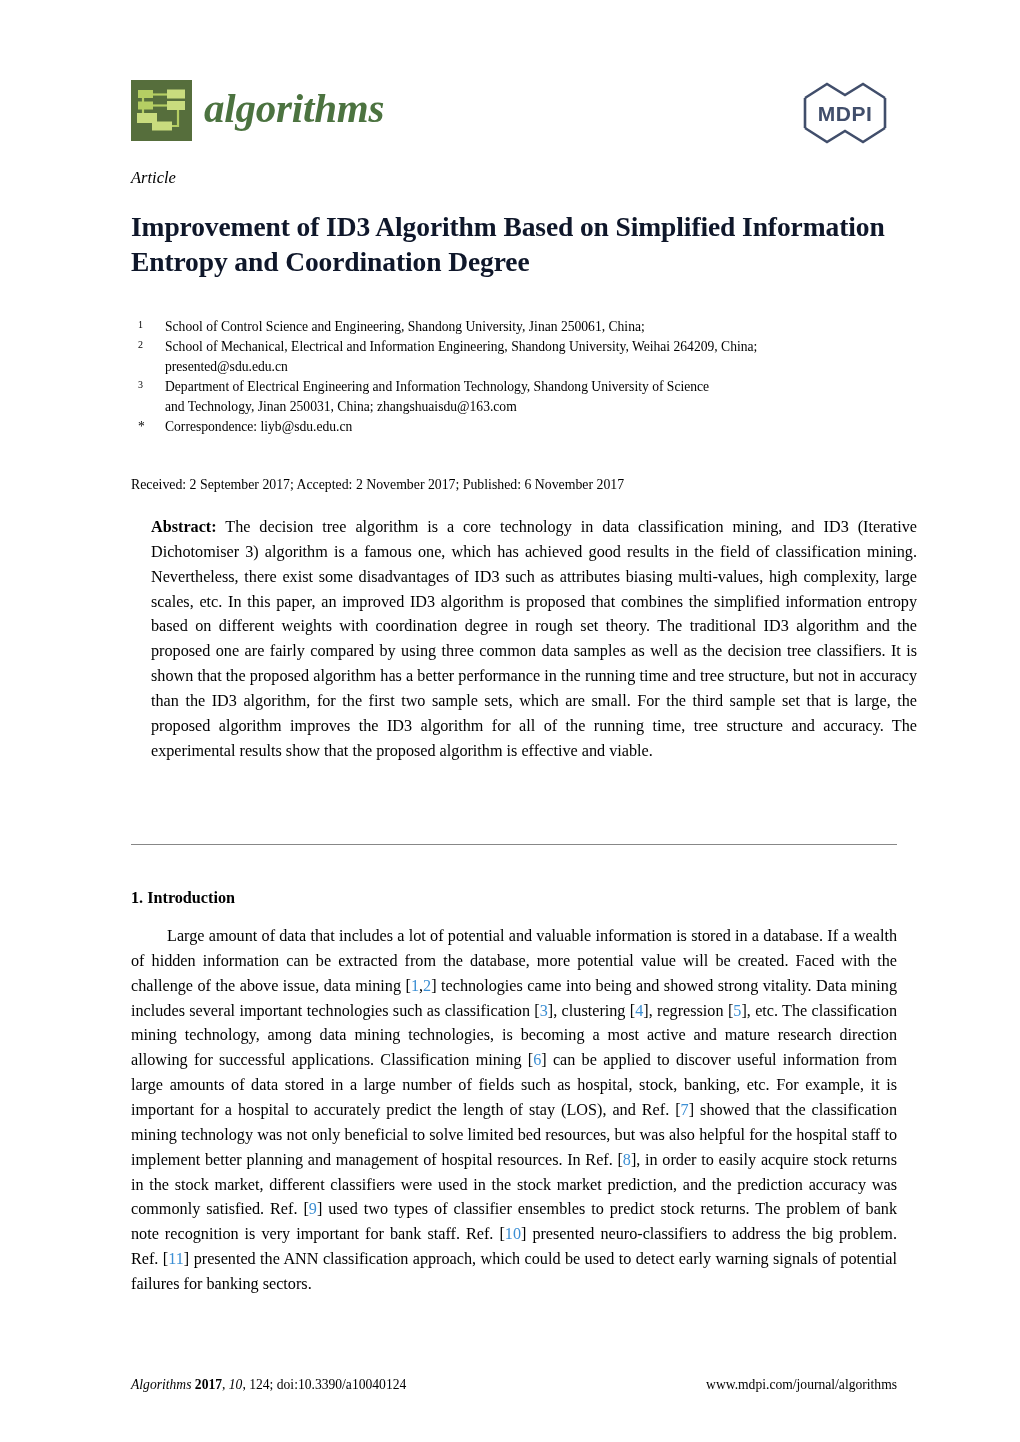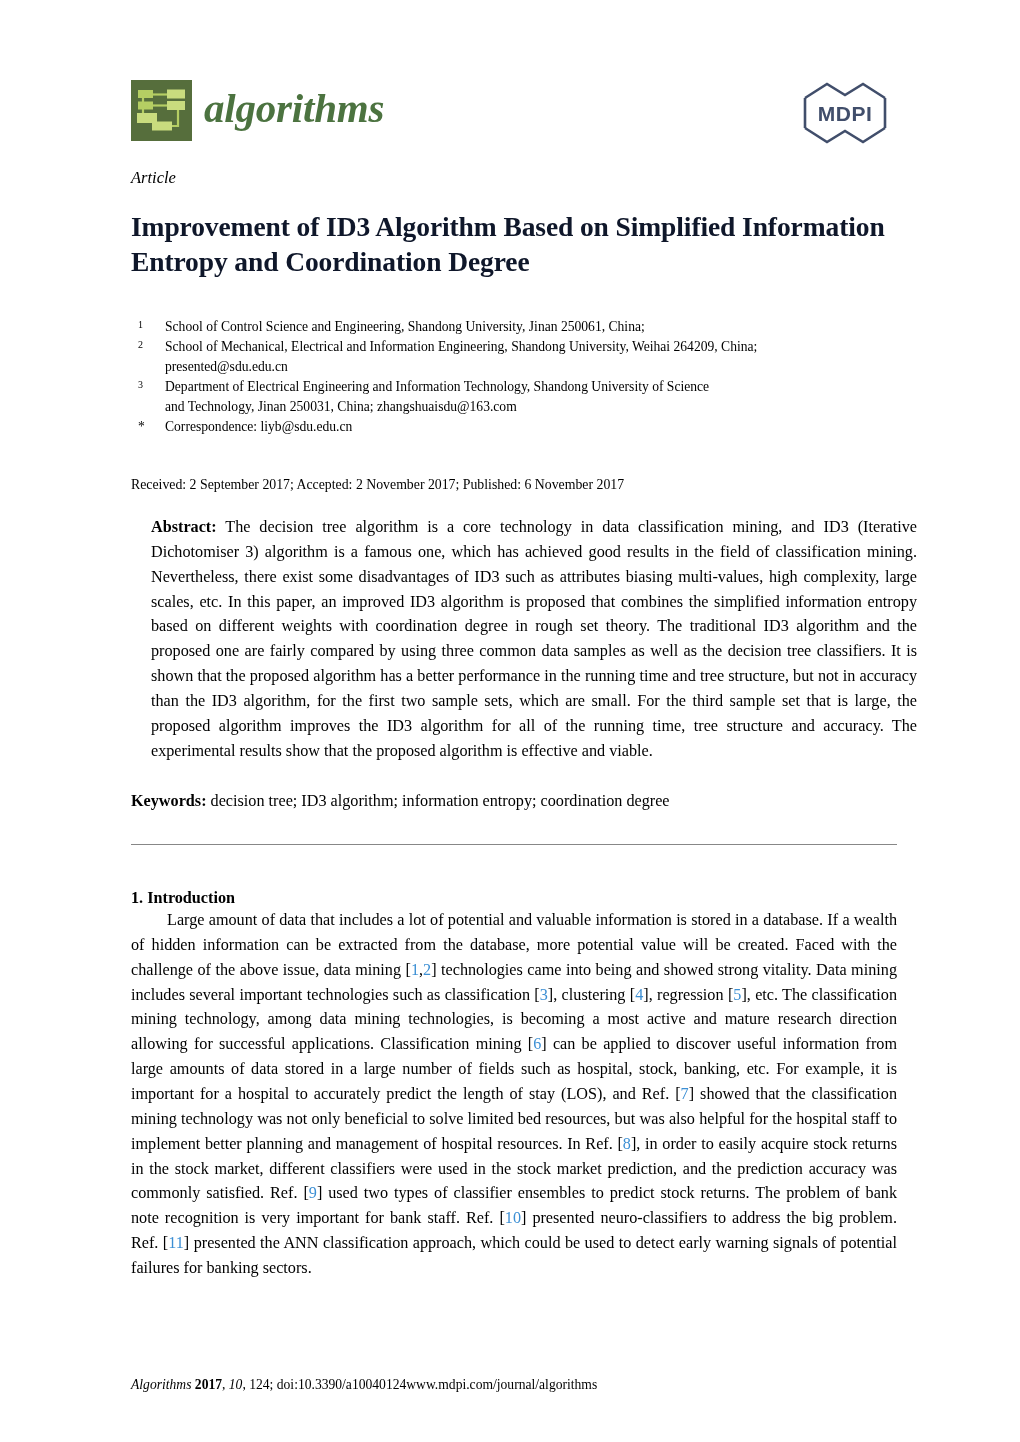--- a/index.html
+++ b/index.html
@@ -181,32 +181,33 @@
     position: absolute;
     left: 131px;
     top: 908px;
     width: 766px;
     font-size: 16.2px;
     line-height: 1.535;
     text-align: justify;
     text-justify: inter-word;
   }
   .body-text p { margin: 0; }
-  .body-text p.indent { text-indent: 36px; }
+  .body-text p.indent { text-indent: 36px; margin-top: 16px; }
   .cite { color: #3C8FD4; }
 
   
   .footer {
     position: absolute;
     left: 131px;
     top: 1353px;
     width: 766px;
     font-size: 13.6px;
     line-height: 1.2;
     display: flex;
+    justify-content: space-between;
     align-items: baseline;
   }
   .footer-left i { font-style: italic; }
   .footer-left b { font-weight: bold; }
   .footer-right { text-align: right; margin-top: 24px; }
 </style>
 </head>
 <body>
 
 <div class="page">
@@ -280,23 +281,20 @@
         <div class="aff-text">Correspondence: liyb@sdu.edu.cn</div>
       </div>
     </div>
 
   <div class="pubdates">Received: 2 September 2017; Accepted: 2 November 2017; Published: 6 November 2017</div>
 
   <div class="abstract">
     <b>Abstract:</b><span> </span><span>The decision tree algorithm is a core technology in data classification mining, and ID3 (Iterative Dichotomiser 3) algorithm is a famous one, which has achieved good results in the field of classification mining. Nevertheless, there exist some disadvantages of ID3 such as attributes biasing multi-values, high complexity, large scales, etc. In this paper, an improved ID3 algorithm is proposed that combines the simplified information entropy based on different weights with coordination degree in rough set theory. The traditional ID3 algorithm and the proposed one are fairly compared by using three common data samples as well as the decision tree classifiers. It is shown that the proposed algorithm has a better performance in the running time and tree structure, but not in accuracy than the ID3 algorithm, for the first two sample sets, which are small. For the third sample set that is large, the proposed algorithm improves the ID3 algorithm for all of the running time, tree structure and accuracy. The experimental results show that the proposed algorithm is effective and viable.</span>
   </div>
 
-  <div class="keywords">
-    <b>Keywords:</b><span> </span><span>decision tree; ID3 algorithm; information entropy; coordination degree</span>
-  </div>
 
   <hr class="rule">
 
   <h2 class="section-heading">1. Introduction</h2>
 
   <div class="body-text">
     <p class="indent">Large amount of data that includes a lot of potential and valuable information is stored in a database. If a wealth of hidden information can be extracted from the database, more potential value will be created. Faced with the challenge of the above issue, data mining [<span class="cite">1</span>,<span class="cite">2</span>] technologies came into being and showed strong vitality. Data mining includes several important technologies such as classification [<span class="cite">3</span>], clustering [<span class="cite">4</span>], regression [<span class="cite">5</span>], etc. The classification mining technology, among data mining technologies, is becoming a most active and mature research direction allowing for successful applications. Classification mining [<span class="cite">6</span>] can be applied to discover useful information from large amounts of data stored in a large number of fields such as hospital, stock, banking, etc. For example, it is important for a hospital to accurately predict the length of stay (LOS), and Ref. [<span class="cite">7</span>] showed that the classification mining technology was not only beneficial to solve limited bed resources, but was also helpful for the hospital staff to implement better planning and management of hospital resources. In Ref. [<span class="cite">8</span>], in order to easily acquire stock returns in the stock market, different classifiers were used in the stock market prediction, and the prediction accuracy was commonly satisfied. Ref. [<span class="cite">9</span>] used two types of classifier ensembles to predict stock returns. The problem of bank note recognition is very important for bank staff. Ref. [<span class="cite">10</span>] presented neuro-classifiers to address the big problem. Ref. [<span class="cite">11</span>] presented the ANN classification approach, which could be used to detect early warning signals of potential failures for banking sectors.</p>
   </div>
 
   <div class="footer">

